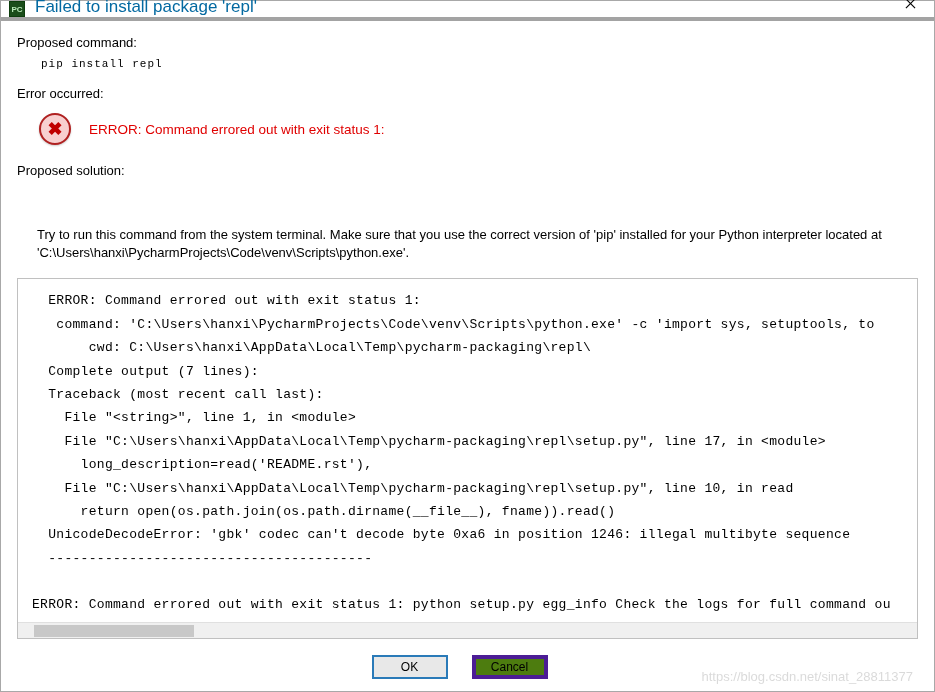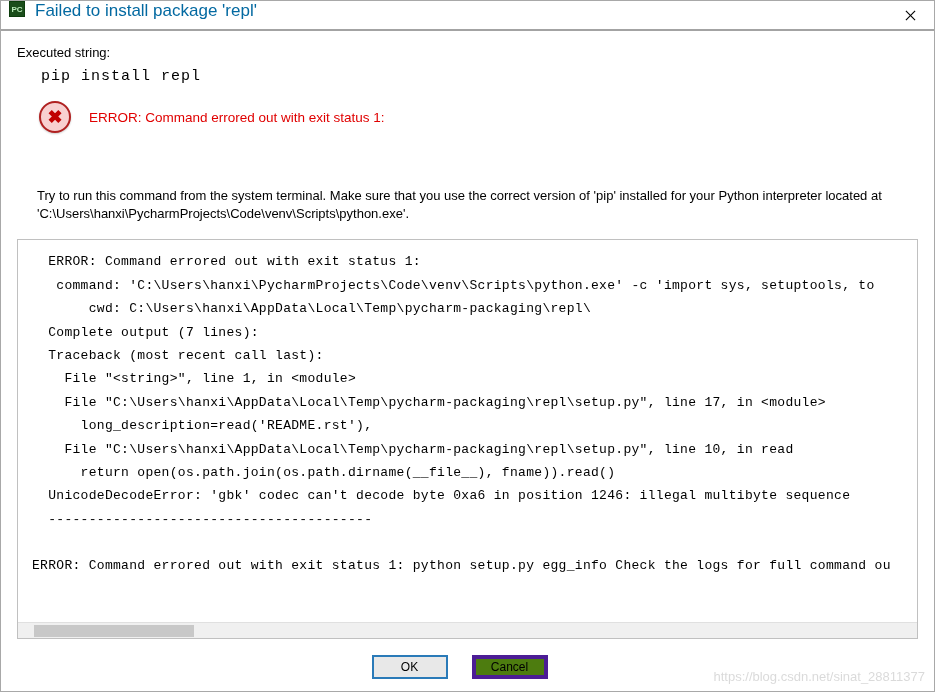--- a/index.html
+++ b/index.html
@@ -17,25 +17,25 @@
     }
     .dialog {
       width: 935px;
       height: 692px;
       background: #ffffff;
       border: 1px solid #a8a8a8;
       display: flex;
       flex-direction: column;
     }
     .titlebar {
-      height: 30px;
-      display: flex;
-      align-items: flex-start;
+      height: 20px;
+      display: flex;
+      align-items: flex-end;
       padding: 0 4px 0 8px;
-      border-bottom: 2px solid #a3a3a3;
+      border-bottom: 4px solid #a3a3a3;
     }
     .app-icon {
       width: 16px;
       height: 16px;
       background: #1a4d1a;
       border: 1px solid #0c3d0c;
       display: flex;
       align-items: center;
       justify-content: center;
       font-size: 8px;
@@ -68,21 +68,21 @@
       overflow: hidden;
     }
     .section-label {
       font-size: 13px;
       color: #000;
       margin-bottom: 8px;
       margin-top: 4px;
     }
     .command-text {
       font-family: "Consolas", "Courier New", monospace;
-      font-size: 15px;
+      font-size: 11px;
       color: #000;
       padding-left: 24px;
       margin-bottom: 12px;
       letter-spacing: 1px;
     }
     .error-row {
       display: flex;
       align-items: center;
       padding-left: 22px;
       margin-bottom: 14px;
@@ -168,21 +168,21 @@
       color: #000;
       cursor: pointer;
       padding: 0 14px;
     }
     .btn-primary {
       border: 2px solid #2a7ab8;
       background: #e8e8e8;
     }
     .watermark {
       position: absolute;
-      right: 10px;
+      right: 22px;
       bottom: 8px;
       font-size: 13px;
       color: rgba(150,150,150,0.35);
       pointer-events: none;
     }
   </style>
 </head>
 <body>
 
 <div class="dialog">
@@ -193,30 +193,32 @@
     <div class="close-btn">
       <svg viewBox="0 0 12 12">
         <line x1="1" y1="1" x2="11" y2="11" stroke="#000" stroke-width="1.2"></line>
         <line x1="11" y1="1" x2="1" y2="11" stroke="#000" stroke-width="1.2"></line>
       </svg>
     </div>
   </div>
 
   <div class="content">
 
-    <div class="section-label">Executed string:</div>
+    <div class="section-label">Proposed command:</div>
     <div class="command-text">pip install repl</div>
 
+    <div class="section-label">Error occurred:</div>
     <div class="error-row">
       <div class="error-icon">
         <span class="error-x">✖</span>
       </div>
       <div class="error-text">ERROR: Command errored out with exit status 1:</div>
     </div>
 
+    <div class="section-label">Proposed solution:</div>
     <div class="solution-text">Try to run this command from the system terminal. Make sure that you use the correct version of 'pip' installed for your Python interpreter located at 'C:\Users\hanxi\PycharmProjects\Code\venv\Scripts\python.exe'.</div>
 
     <div class="output-box">
       <pre class="output-pre">  ERROR: Command errored out with exit status 1:
    command: 'C:\Users\hanxi\PycharmProjects\Code\venv\Scripts\python.exe' -c 'import sys, setuptools, to
        cwd: C:\Users\hanxi\AppData\Local\Temp\pycharm-packaging\repl\
   Complete output (7 lines):
   Traceback (most recent call last):
     File "&lt;string&gt;", line 1, in &lt;module&gt;
     File "C:\Users\hanxi\AppData\Local\Temp\pycharm-packaging\repl\setup.py", line 17, in &lt;module&gt;

